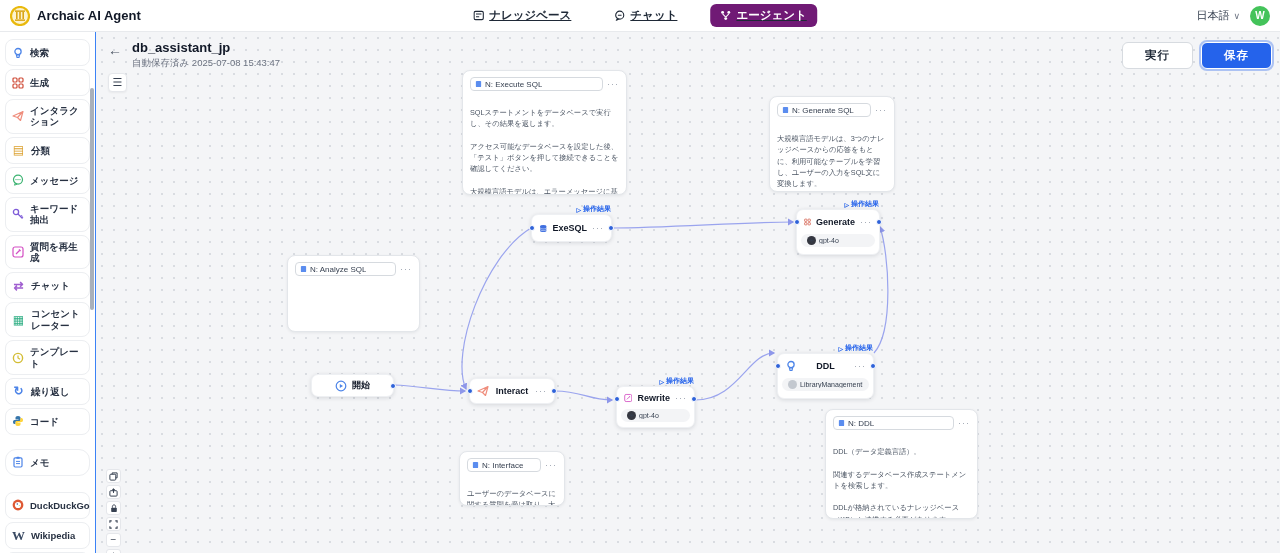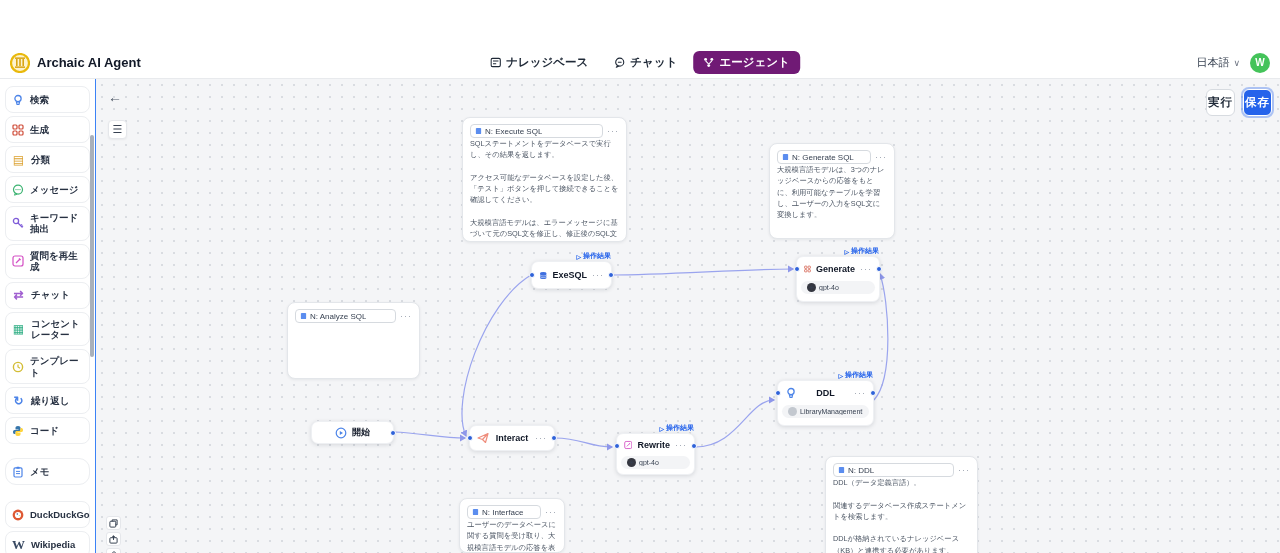--- a/index.html
+++ b/index.html
@@ -1,23 +1,23 @@
 <!DOCTYPE html>
 <html><head>
 <meta charset="utf-8">
 <style>
   * { box-sizing: border-box; margin: 0; padding: 0; }
   html,body { width:1280px; height:553px; overflow:hidden; }
   body { font-family: "Liberation Sans", sans-serif; background:#fff; color:#1f2937; }
 
   
-  .topbar { height:32px; display:flex; align-items:center; border-bottom:1px solid #e8eaed; background:#fff; position:relative;margin-top:47px; }
+  .topbar { height:32px; display:flex; align-items:center; border-bottom:1px solid #e8eaed; background:#fff; position:relative; }
   .brand { display:flex; align-items:center; gap:7px; padding-left:10px; width:260px; }
   .brand-title { font-size:13px; font-weight:700; color:#111827; }
-  .tabs { position:absolute; left:50%; transform:translateX(-50%); display:flex; gap:6px; }
+  .tabs { position:absolute; left:50%; transform:translateX(-50%); display:flex; gap:23px;text-decoration:underline; }
   .tab { display:flex; align-items:center; gap:5px; font-size:11.5px; font-weight:700; color:#1f2937; padding:4px 10px; border-radius:6px; background:transparent; border:none; cursor:pointer; }
   .tab.active { background:#701a75; color:#fff; }
   .userzone { position:absolute; right:10px; display:flex; align-items:center; gap:10px; }
   .lang { display:flex; align-items:center; gap:4px; font-size:11px; color:#374151; cursor:pointer; }
   .chev { font-size:9px; color:#6b7280; }
   .avatar { width:20px; height:20px; border-radius:50%; background:#44c35a; color:#fff; font-size:10px; font-weight:700; display:flex; align-items:center; justify-content:center; }
 
   
   .main { display:flex; height:521px; }
 
@@ -37,28 +37,28 @@
     background-size: 12px 12px; overflow:hidden; }
   .edges { position:absolute; left:0; top:0; z-index:1; pointer-events:none; }
 
   .canvas-head { position:absolute; left:12px; top:8px; z-index:5; display:flex; gap:10px; align-items:flex-start; }
   .back-btn { background:none; border:none; font-size:14px; color:#4b5563; cursor:pointer; line-height:1; padding-top:3px; }
   .flow-title { font-size:13px; font-weight:700; color:#111827; }
   .autosave { font-size:9.5px; color:#6b7280; margin-top:2px; }
   .outline-btn { position:absolute; left:12px; top:41px; z-index:5; width:19px; height:19px; background:#fff; border:1px solid #e5e7eb; border-radius:4px; color:#374151; font-size:11px; line-height:17px; text-align:center; cursor:pointer; box-shadow:0 1px 2px rgba(0,0,0,.05); }
 
   .canvas-actions { position:absolute; right:8px; top:10px; z-index:5; display:flex; gap:8px; align-items:center; }
-  .btn { font-size:11.5px; font-weight:700; border-radius:6px; padding:5px 1px; cursor:pointer; letter-spacing:1px; }
+  .btn { font-size:11.5px; font-weight:700; border-radius:6px; padding:5px 22px; cursor:pointer; letter-spacing:1px; }
   .btn-run { background:#fff; border:1px solid #d7dbe0; color:#1f2937; }
   .btn-save { background:#2563eb; border:1px solid #fff; color:#fff; box-shadow:0 0 0 2px rgba(37,99,235,.35); }
   .btn-embed { background:#2563eb; border:none; color:#fff; letter-spacing:0; padding:6px 10px; font-size:11px; }
 
   
   .note { position:absolute; z-index:2; background:#fff; border:1px solid #e3e6ea; border-radius:8px; box-shadow:0 1px 3px rgba(15,23,42,.07); padding:6px 7px; overflow:hidden; }
-  .note-head { display:flex; align-items:center; gap:4px; margin-bottom:0; }
+  .note-head { display:flex; align-items:center; gap:4px; margin-bottom:16px; }
   .note-title-box { flex:1; display:flex; align-items:center; gap:3px; border:1px solid #d6dadf; border-radius:4px; padding:1px 4px; height:14px; background:#fff; }
   .note-title-box span { font-size:8px; color:#374151; font-weight:400; white-space:nowrap; overflow:hidden; }
   .more { color:#9ca3af; font-size:9px; letter-spacing:1px; line-height:1; cursor:pointer; flex:none; }
   .note-body { font-size:7.3px; color:#4b5563; line-height:1.55; white-space:pre-line; }
 
   
   .fnode { position:absolute; z-index:3; background:#fff; border:1px solid #eef0f3; border-radius:7px; box-shadow:0 1px 4px rgba(15,23,42,.13); }
   .fnode-row { display:flex; align-items:center; gap:5px; padding:0 7px; height:24px; }
   .fnode-row.center { justify-content:center; }
   .fnode-label { font-size:9px; font-weight:700; color:#111827; flex:1; text-align:center; white-space:nowrap; }
@@ -141,20 +141,26 @@
     <div class="side-item">
       <svg width="12" height="12" viewBox="0 0 12 12">
           <rect x="1" y="1" width="4" height="4" rx="1" fill="none" stroke="#cf4b37" stroke-width="1.2"></rect>
           <rect x="7" y="1" width="4" height="4" rx="1" fill="none" stroke="#cf4b37" stroke-width="1.2"></rect>
           <rect x="1" y="7" width="4" height="4" rx="1" fill="none" stroke="#cf4b37" stroke-width="1.2"></rect>
           <rect x="7" y="7" width="4" height="4" rx="1" fill="none" stroke="#cf4b37" stroke-width="1.2"></rect>
         </svg>
       <span class="lbl">生成</span>
     </div>
     <div class="side-item">
+      <svg width="12" height="12" viewBox="0 0 12 12">
+          <path d="M1 6 L11 1.5 L8.5 10.5 L5.5 7.5 Z M5.5 7.5 L11 1.5" fill="none" stroke="#ef8e7d" stroke-width="1.2" stroke-linejoin="round"></path>
+        </svg>
+      <span class="lbl">インタラクション</span>
+    </div>
+    <div class="side-item">
       <span class="gicon" style="color:#dba02e">▤</span>
       <span class="lbl">分類</span>
     </div>
     <div class="side-item">
       <svg width="12" height="12" viewBox="0 0 12 12">
           <circle cx="6" cy="5.6" r="4.5" fill="none" stroke="#3cb371" stroke-width="1.2"></circle>
           <path d="M3.2 9.4 L2.5 11.2 L5 10.2" fill="none" stroke="#3cb371" stroke-width="1"></path>
           <circle cx="4" cy="5.6" r=".7" fill="#3cb371"></circle>
           <circle cx="6" cy="5.6" r=".7" fill="#3cb371"></circle>
           <circle cx="8" cy="5.6" r=".7" fill="#3cb371"></circle>
@@ -241,20 +247,24 @@
       <path d="M516,196 C570,196 648,190 697,190" stroke="#9aa4ee" stroke-width="1.2" fill="none" marker-end="url(#arr)"></path>
       <path d="M435,196 C388,224 354,322 370,357" stroke="#9aa4ee" stroke-width="1.2" fill="none" marker-end="url(#arr)"></path>
       <path d="M298,353 C324,354 346,359 369,359" stroke="#9aa4ee" stroke-width="1.2" fill="none" marker-end="url(#arr)"></path>
       <path d="M459,359 C486,359 492,368 516,368" stroke="#9aa4ee" stroke-width="1.2" fill="none" marker-end="url(#arr)"></path>
       <path d="M599,368 C642,368 652,321 678,321" stroke="#9aa4ee" stroke-width="1.2" fill="none" marker-end="url(#arr)"></path>
       <path d="M778,321 C798,299 793,222 784,195" stroke="#9aa4ee" stroke-width="1.2" fill="none" marker-end="url(#arr)"></path>
     </svg>
 
     <div class="canvas-head">
       <button class="back-btn">←</button>
+      <div>
+        <div class="flow-title">db_assistant_jp</div>
+        <div class="autosave">自動保存済み 2025-07-08 15:43:47</div>
+      </div>
     </div>
     <button class="outline-btn">☰</button>
 
     <div class="canvas-actions">
       <button class="btn btn-run">実行</button>
       <button class="btn btn-save">保存</button>
     </div>
 
     <div class="note" style="left:366px;top:38px;width:165px;height:125px">
       <div class="note-head">
@@ -363,21 +373,21 @@
           </svg>
         <span class="fnode-label">Generate</span>
         <span class="more">···</span>
       </div>
       <div class="fnode-pill">
         <span class="pill-ic">✳</span>
         <span>gpt-4o</span>
       </div>
     </div>
 
-    <div class="fnode" style="left:681px;top:301px;width:97px;height:46px">
+    <div class="fnode" style="left:681px;top:321px;width:97px;height:46px">
       <span class="port port-l port-top"></span>
       <span class="port port-r port-top"></span>
       <span class="result-tag">
           <span class="tri">▷</span>
           <span>操作結果</span>
         </span>
       <div class="fnode-row">
         <svg width="12" height="12" viewBox="0 0 12 12">
             <circle cx="6" cy="4.6" r="3.1" fill="none" stroke="#4c84e8" stroke-width="1.3"></circle>
             <path d="M4.4 8 L7.6 8 L7 10.4 L5 10.4 Z" fill="none" stroke="#4c84e8" stroke-width="1.1"></path>

